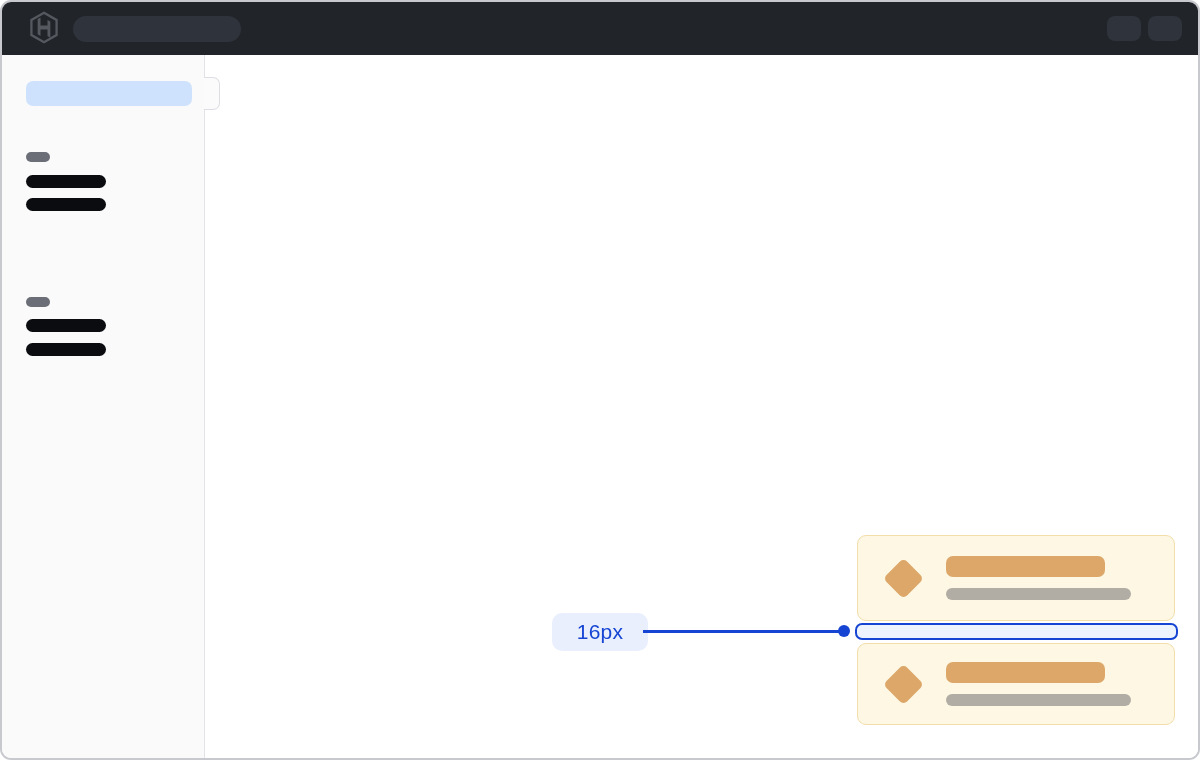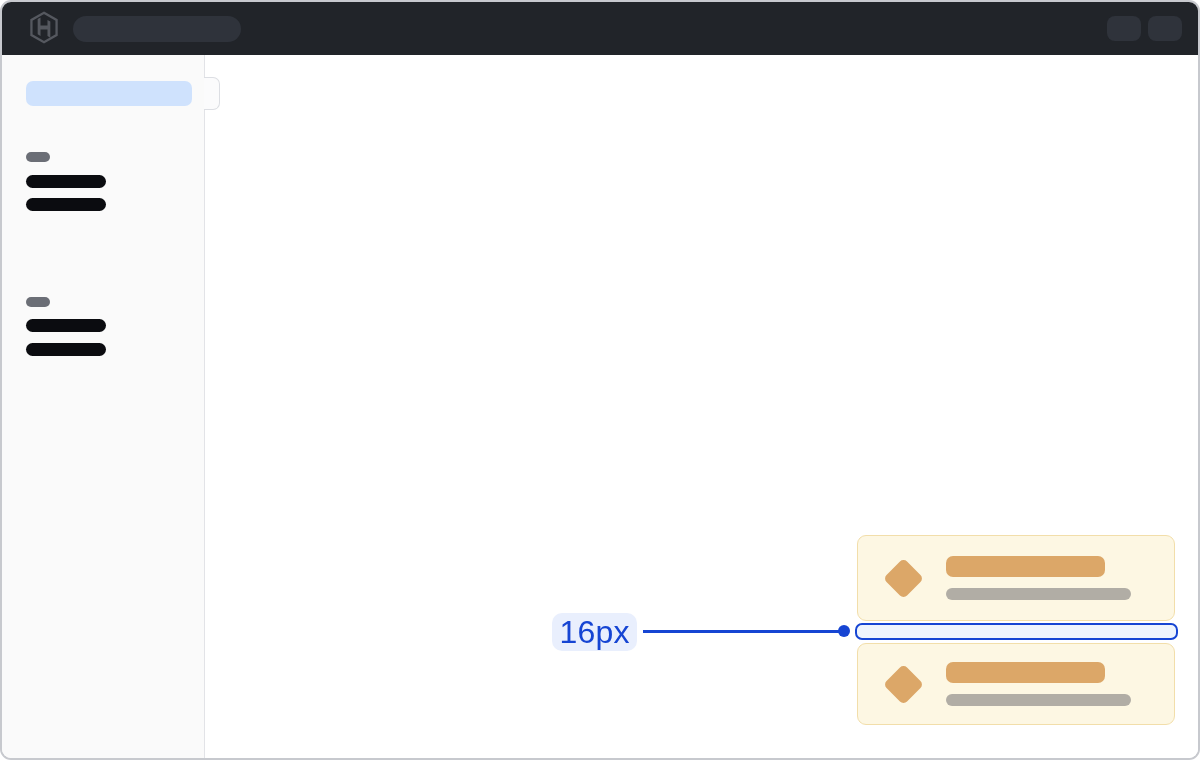--- a/index.html
+++ b/index.html
@@ -74,24 +74,24 @@
   }
   .toast-lines{display:flex;flex-direction:column;gap:11px;margin-left:28px;}
   .toast-title{width:159px;height:21px;border-radius:7px;background:var(--toast-accent);}
   .toast-text{width:185px;height:12px;border-radius:6px;background:var(--toast-text);}
   
   .gap-box{
     position:absolute;left:853px;top:621px;width:323px;height:17px;
     background:var(--gap-fill);border:2.5px solid var(--blue);border-radius:7px;
   }
   .spacing-label{
-    position:absolute;left:550px;top:611px;width:85px;height:38px;
+    position:absolute;left:550px;top:611px;width:96px;height:38px;
     background:var(--blue-pill-bg);border-radius:10px;
     display:flex;align-items:center;justify-content:center;
-    color:var(--blue);font-size:32px;font-weight:500;letter-spacing:0.2px;
+    color:var(--blue);font-size:21px;font-weight:500;letter-spacing:0.2px;
   }
   .annotation-line{
     position:absolute;left:641px;top:628px;width:201px;height:2.5px;background:var(--blue);
   }
   .annotation-dot{
     position:absolute;left:836px;top:623px;width:12px;height:12px;border-radius:50%;background:var(--blue);
   }
 </style>
 </head>
 <body>

